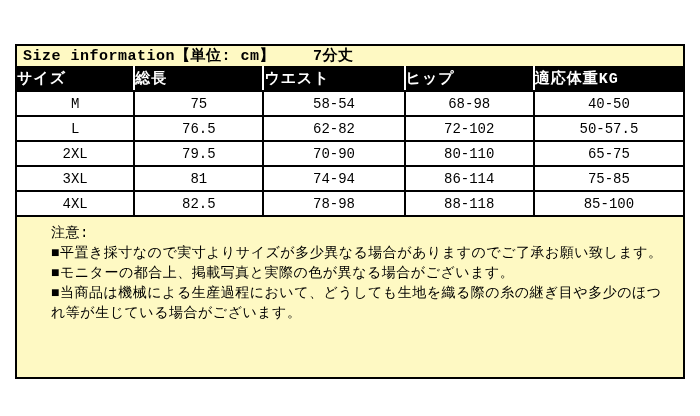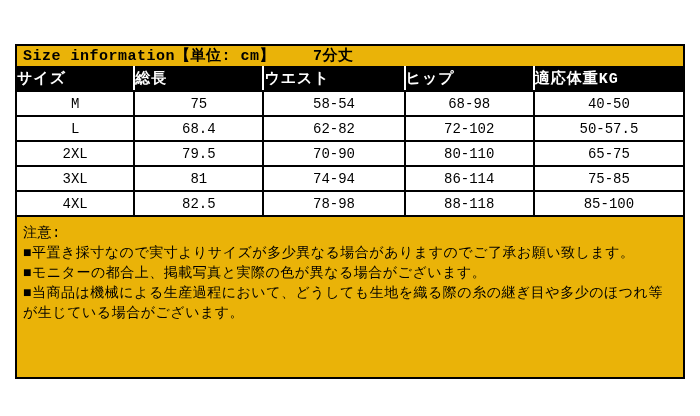--- a/index.html
+++ b/index.html
@@ -17,21 +17,21 @@
   }
   * { box-sizing: border-box; }
 
   .sheet {
     position: absolute;
     left: 15px;
     top: 44px;
     width: 670px;
     height: 335px;
     border: 2px solid #000000;
-    background: #eab308;
+    background: #fef9c3;
   }
 
   .panel-header {
     padding: 2px 4px 0 6px;
   }
   .hl {
     font-weight: bold;
     font-size: 15px;
     line-height: 18px;
     white-space: pre;
@@ -71,20 +71,21 @@
   table.size-table tbody td:last-child  { border-right: 0; margin-top: 36px; }
 
   .notes {
     padding: 6px 8px 0 6px;
     font-size: 14px;
     line-height: 20px;
     letter-spacing: 0.5px;
   }
   .notes .note-line {
     white-space: normal;
+    margin-left: 28px;
   }
 </style>
 </head>
 <body>
 
 <div class="sheet">
 
   <div class="panel-header">
     <div class="hl">Size information【単位: cm】    7分丈</div>
   </div>
@@ -109,21 +110,21 @@
     <tbody>
       <tr>
         <td>M</td>
         <td>75</td>
         <td>58-54</td>
         <td>68-98</td>
         <td>40-50</td>
       </tr>
       <tr>
         <td>L</td>
-        <td>68.4</td>
+        <td>76.5</td>
         <td>62-82</td>
         <td>72-102</td>
         <td>50-57.5</td>
       </tr>
       <tr>
         <td>2XL</td>
         <td>79.5</td>
         <td>70-90</td>
         <td>80-110</td>
         <td>65-75</td>

